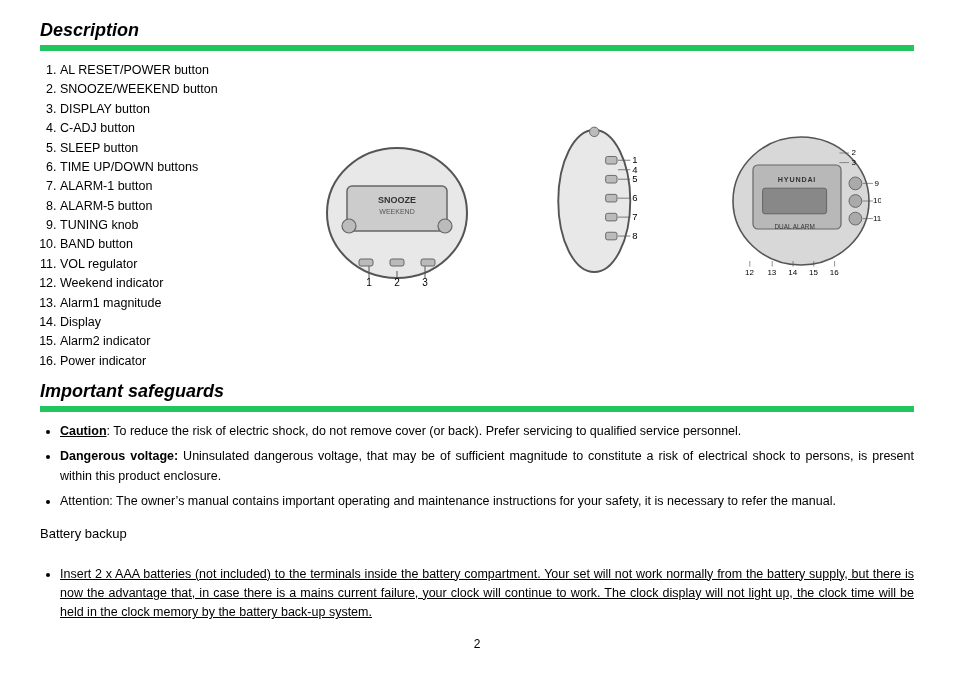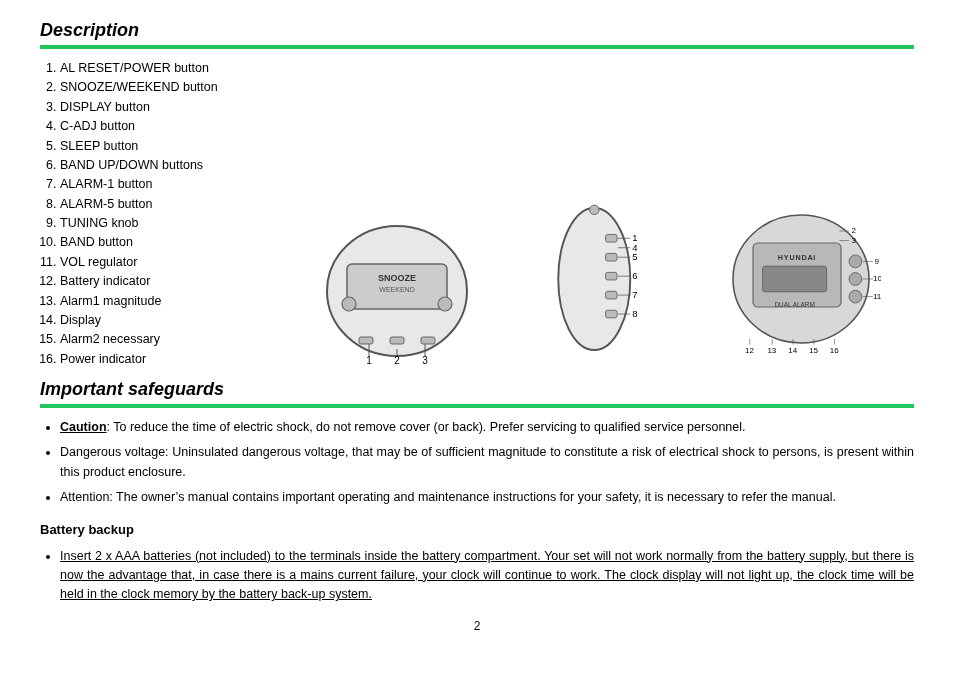--- a/index.html
+++ b/index.html
@@ -8,27 +8,27 @@
       font-size: 13px;
       background: #fff;
       color: #000;
       width: 954px;
       min-height: 675px;
       padding: 20px 40px;
     }
     h2.section-title {
       font-size: 18px;
       font-weight: bold;
-      border-bottom: 4px solid #22c55e;
+      border-bottom: 6px solid #22c55e;
       padding-bottom: 4px;
       margin-bottom: 10px;
       font-style: italic;
     }
     .description-section { margin-bottom: 10px; }
-    .description-content { display: flex; gap: 24px; align-items: flex-end; }
+    .description-content { display: flex; gap: 24px; align-items: flex-start; }
     .numbered-list { flex: 0 0 220px; }
     .numbered-list ol { padding-left: 20px; }
     .numbered-list li { font-size: 12.5px; line-height: 1.55; }
     .diagrams-area {
       flex: 1;
       display: flex;
       align-items: flex-end;
       justify-content: space-around;
       position: relative;
       height: 230px;
@@ -59,50 +59,50 @@
     }
     .clock-back svg { width: 160px; height: 180px; }
 
     .bottom-note { font-size: 12.5px; margin: 8px 0 14px 0; }
 
     .safeguards-section { margin-bottom: 14px; }
     .safeguard-list { list-style: disc; padding-left: 20px; }
     .safeguard-list li { font-size: 12.5px; line-height: 1.55; margin-bottom: 6px; text-align: justify; }
 
     .power-section { margin-bottom: 10px; }
-    .battery-backup-title { font-weight: bold; font-size: 13px; margin-bottom: 10px; }
+    .battery-backup-title { font-weight: normal; font-size: 13px; margin-bottom: 24px; }
     .power-list { list-style: disc; padding-left: 20px; text-decoration: underline; }
     .power-list li { font-size: 12.5px; line-height: 1.55; text-align: justify; }
 
     .page-number { text-align: center; font-size: 12px; margin-top: 14px; }
   </style>
 </head>
 <body>
 
 <div class="description-section">
   <h2 class="section-title">Description</h2>
   <div class="description-content">
 
     <div class="numbered-list">
       <ol>
       <li>AL RESET/POWER button</li>
           <li>SNOOZE/WEEKEND button</li>
           <li>DISPLAY button</li>
           <li>C-ADJ button</li>
           <li>SLEEP button</li>
-          <li>BAND UP/DOWN buttons</li>
+          <li>TIME UP/DOWN buttons</li>
           <li>ALARM-1 button</li>
           <li>ALARM-5 button</li>
           <li>TUNING knob</li>
           <li>BAND button</li>
           <li>VOL regulator</li>
-          <li>Battery indicator</li>
+          <li>Weekend indicator</li>
           <li>Alarm1 magnitude</li>
           <li>Display</li>
-          <li>Alarm2 necessary</li>
+          <li>Alarm2 indicator</li>
           <li>Power indicator</li>
         </ol>
     </div>
 
     <div class="diagrams-area">
 
       <div class="clock-front">
         <svg viewBox="0 0 160 160" xmlns="http://www.w3.org/2000/svg">
 
           <ellipse cx="80" cy="82" rx="70" ry="65" fill="#e8e8e8" stroke="#555" stroke-width="2"></ellipse>
@@ -202,22 +202,22 @@
         </svg>
       </div>
     </div>
   </div>
 
 </div>
 
 <div class="safeguards-section">
   <h2 class="section-title">Important safeguards</h2>
   <ul class="safeguard-list">
-  <li><strong style="font-weight: bold; text-decoration: underline;">Caution</strong><span>: To reduce the time of electric shock, do not remove cover (or back). Prefer servicing to qualified service personnel.</span></li>
-      <li><strong style="font-weight: normal;">Dangerous voltage:</strong><span> Uninsulated dangerous voltage, that may be of sufficient magnitude to constitute a risk of electrical shock to persons, is present within this product enclosure.</span></li>
+  <li><strong style="font-weight: bold; text-decoration: underline;">Caution</strong><span>: To reduce the risk of electric shock, do not remove cover (or back). Prefer servicing to qualified service personnel.</span></li>
+      <li><strong style="font-weight: bold;">Dangerous voltage:</strong><span> Uninsulated dangerous voltage, that may be of sufficient magnitude to constitute a risk of electrical shock to persons, is present within this product enclosure.</span></li>
       <li><strong style="font-weight: normal;">Attention:</strong><span> The owner’s manual contains important operating and maintenance instructions for your safety, it is necessary to refer the manual.</span></li>
     </ul>
 </div>
 
 <div class="power-section">
   <p class="battery-backup-title">Battery backup</p>
   <ul class="power-list">
     <li>
       <span>Insert 2 x AAA batteries (not included) to the terminals inside the battery compartment. Your set will not work normally from the battery supply, but there is now the advantage that, in case there is a mains current failure, your clock will continue to work. The clock display will not light up, the clock time will be held in the clock memory by the battery back-up system.</span>
     </li>

